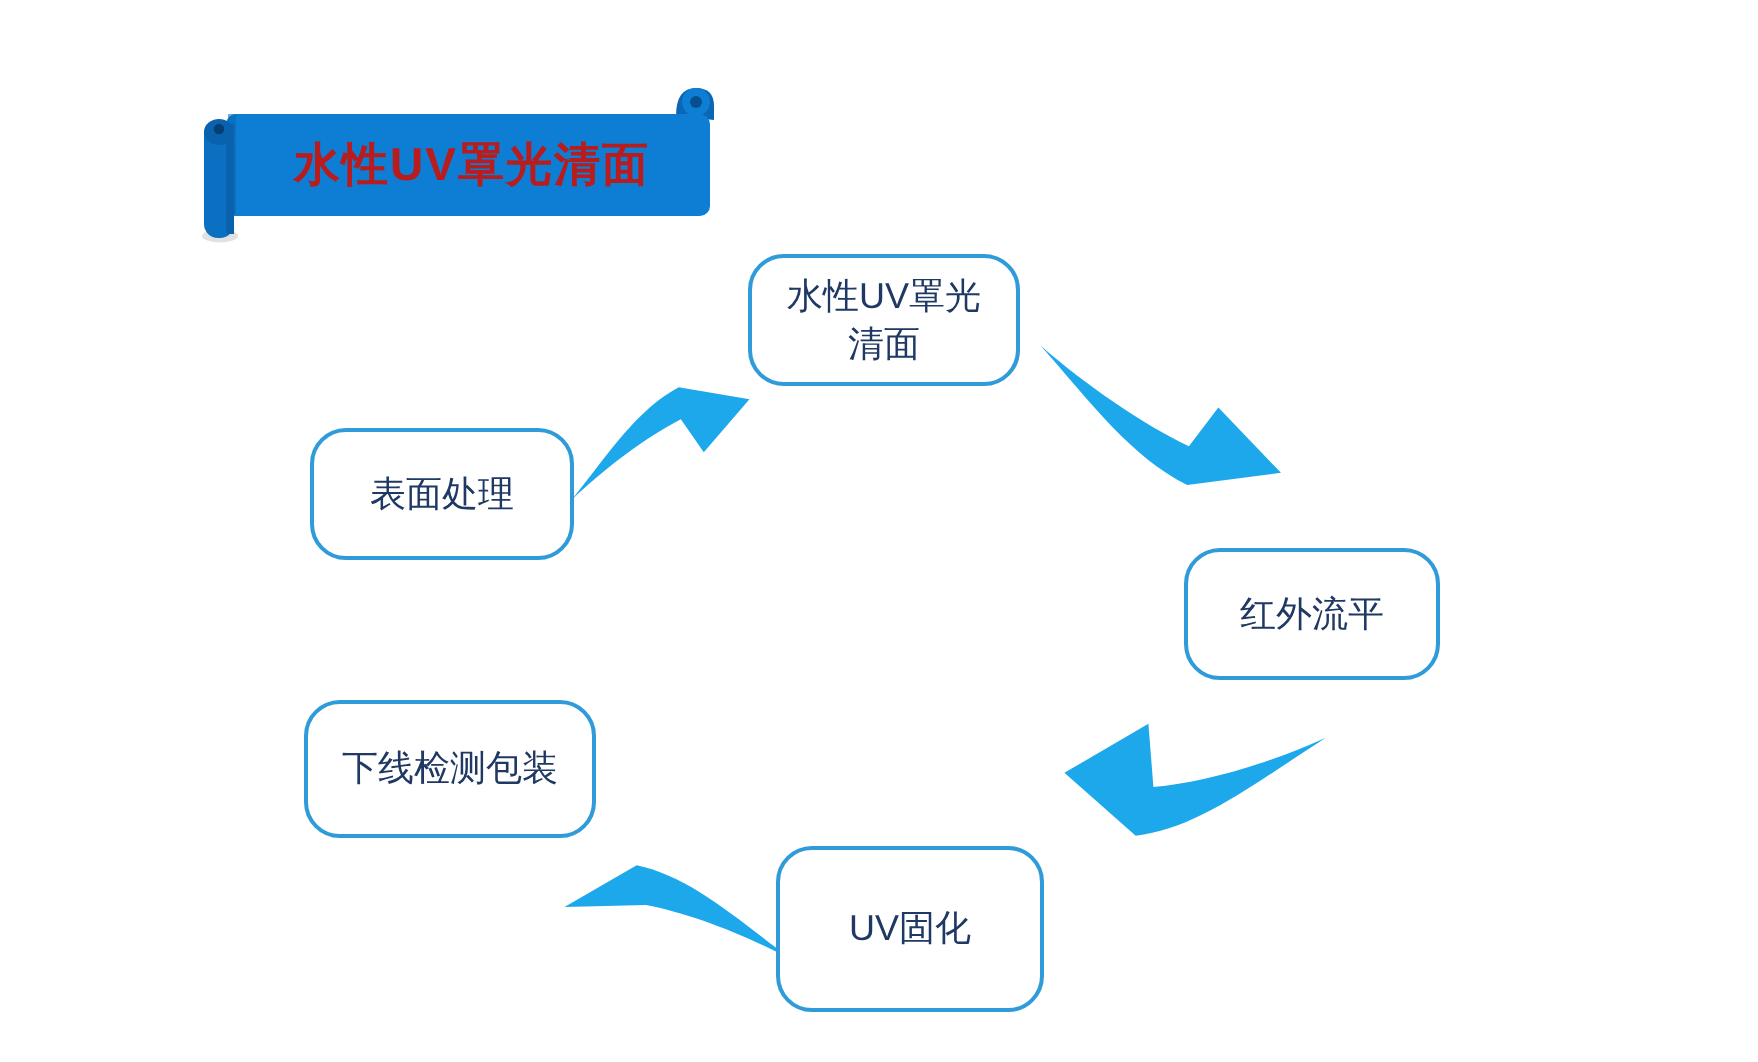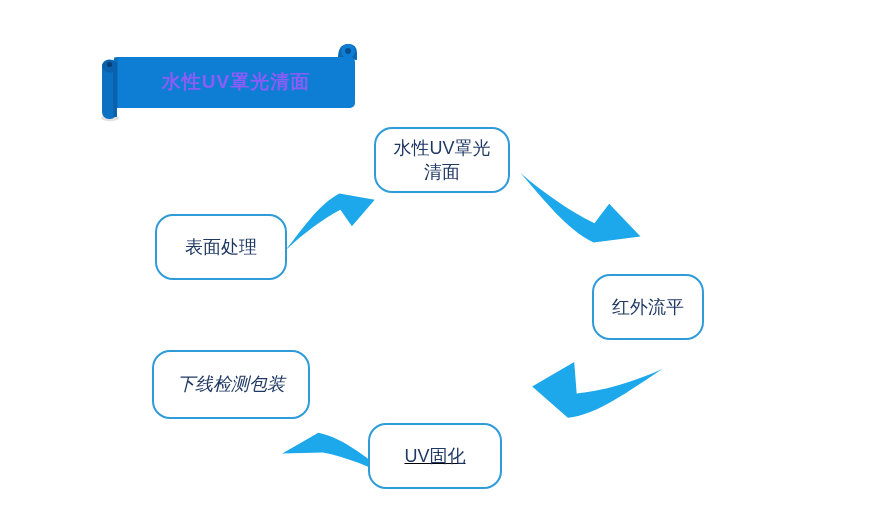--- a/index.html
+++ b/index.html
@@ -12,38 +12,38 @@
   }
   html,body{margin:0;padding:0;background:#ffffff;}
   body{font-family:"Liberation Sans","DejaVu Sans",sans-serif;}
   .canvas{
     position:relative;width:879px;height:531px;background:#ffffff;overflow:hidden;
   }
   
   .banner-svg{position:absolute;left:98px;top:42px;width:264px;height:84px;}
   .banner-title{
     position:absolute;left:120px;top:68px;width:232px;height:28px;
-    color:#8b5cf6;font-size:19px;font-weight:bold;letter-spacing:1px;
+    color:#b91c1c;font-size:23px;font-weight:bold;letter-spacing:1px;
     text-align:center;line-height:28px;white-space:nowrap;
   }
   
   .node{
     position:absolute;box-sizing:border-box;background:#ffffff;
     border:2px solid var(--node-border);border-radius:18px;
     display:flex;align-items:center;justify-content:center;
   }
   .node .label{
     color:var(--node-text);font-size:18px;line-height:1.35;text-align:center;
     white-space:pre-line;
   }
   .node-topcoat{left:374px;top:127px;width:136px;height:66px;}
   .node-surface{left:155px;top:214px;width:132px;height:66px;}
-  .node-ir{left:592px;top:274px;width:112px;height:66px;}
-  .node-offline{left:152px;top:350px;width:158px;height:69px;font-style:italic;}
-  .node-uv{left:368px;top:423px;width:134px;height:66px;text-decoration:underline;}
+  .node-ir{left:592px;top:274px;width:128px;height:66px;}
+  .node-offline{left:152px;top:350px;width:146px;height:69px;}
+  .node-uv{left:388px;top:423px;width:134px;height:83px;}
   
   .arrow{position:absolute;overflow:visible;}
   .arrow path{fill:var(--arrow-blue);}
   .arrow-1{left:279px;top:191px;width:100px;height:52px;transform:rotate(-14deg);}
   .arrow-2{left:512px;top:183px;width:134px;height:62px;transform:rotate(14deg) scaleY(-1);}
   .arrow-3{left:531px;top:348px;width:126px;height:84px;transform:rotate(192deg);}
   .arrow-4{left:281px;top:424px;width:114px;height:66px;transform:rotate(-4deg) scaleX(-1);}
 </style>
 </head>
 <body>

